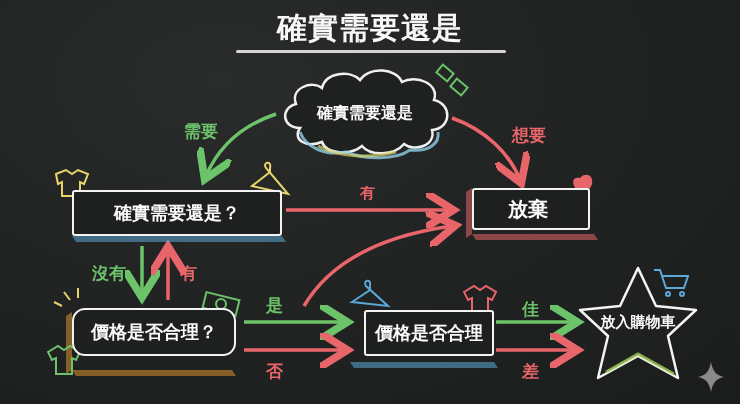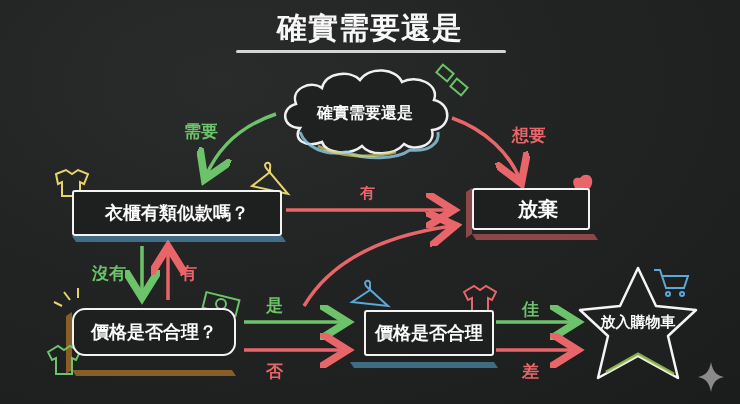--- a/index.html
+++ b/index.html
@@ -122,26 +122,26 @@
   <div class="title-underline"></div>
 
   <div class="node" style="left:300px;top:88px;width:130px;height:50px;flex-direction:column;font-size:16px;line-height:22px;">
     <span>確實需要還是</span>
   </div>
 
   <div class="label green" style="left:184px;top:120px;">需要</div>
   <div class="label red" style="left:512px;top:124px;">想要</div>
 
   <div class="node box" style="left:72px;top:190px;width:206px;height:42px;font-size:18px;">
-    <span>衣櫃有類似款嗎？</span>
+    <span>確實需要還是？</span>
   </div>
 
   <div class="label red" style="left:360px;top:184px;font-size:15px;">有</div>
 
-  <div class="node box" style="left:472px;top:188px;width:118px;height:42px;font-size:20px;justify-content:flex-start;padding-left:44px;box-sizing:border-box;">
+  <div class="node box" style="left:472px;top:188px;width:118px;height:42px;font-size:20px;justify-content:flex-start;padding-left:34px;box-sizing:border-box;">
     <span>放棄</span>
   </div>
 
   <div class="label green" style="left:92px;top:262px;">沒有</div>
   <div class="label red" style="left:180px;top:262px;">有</div>
 
   <div class="node box" style="left:72px;top:308px;width:160px;height:44px;font-size:18px;border-radius:13px;">
     <span>價格是否合理？</span>
   </div>
 

